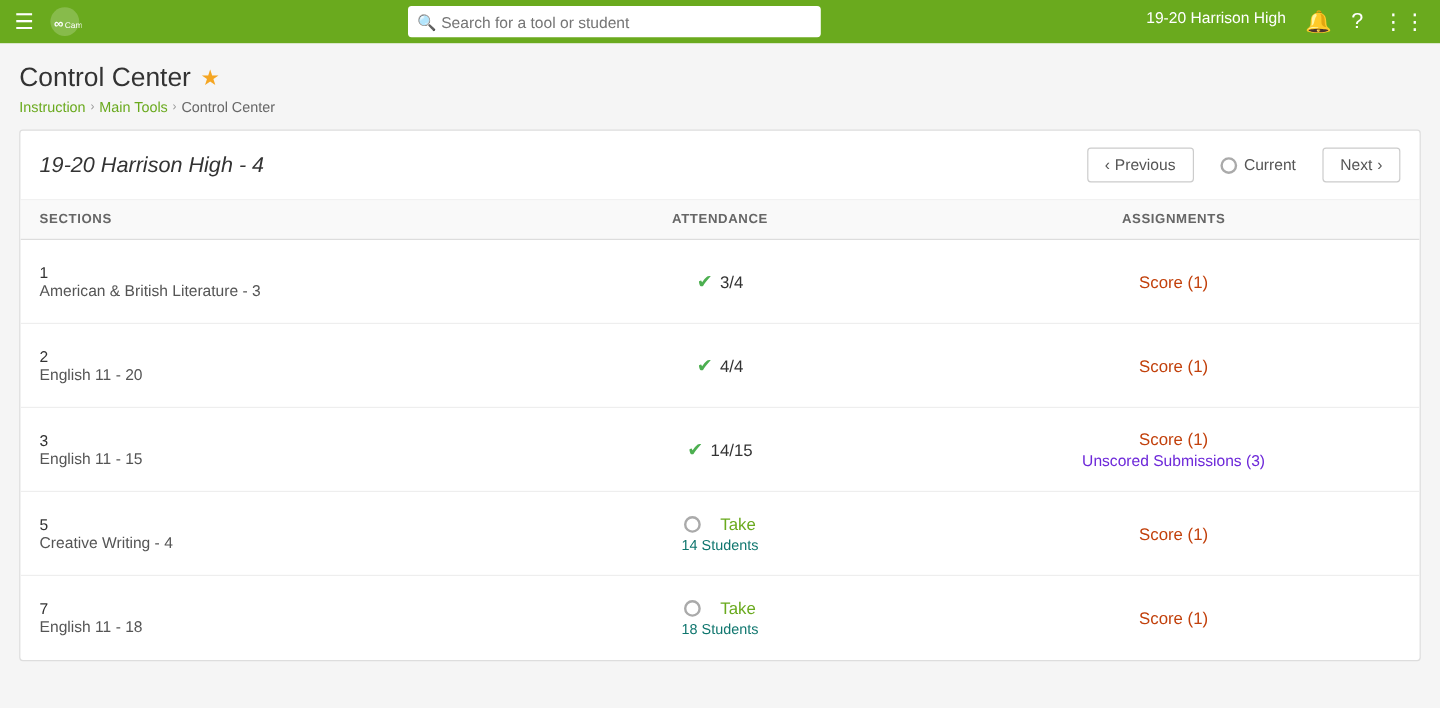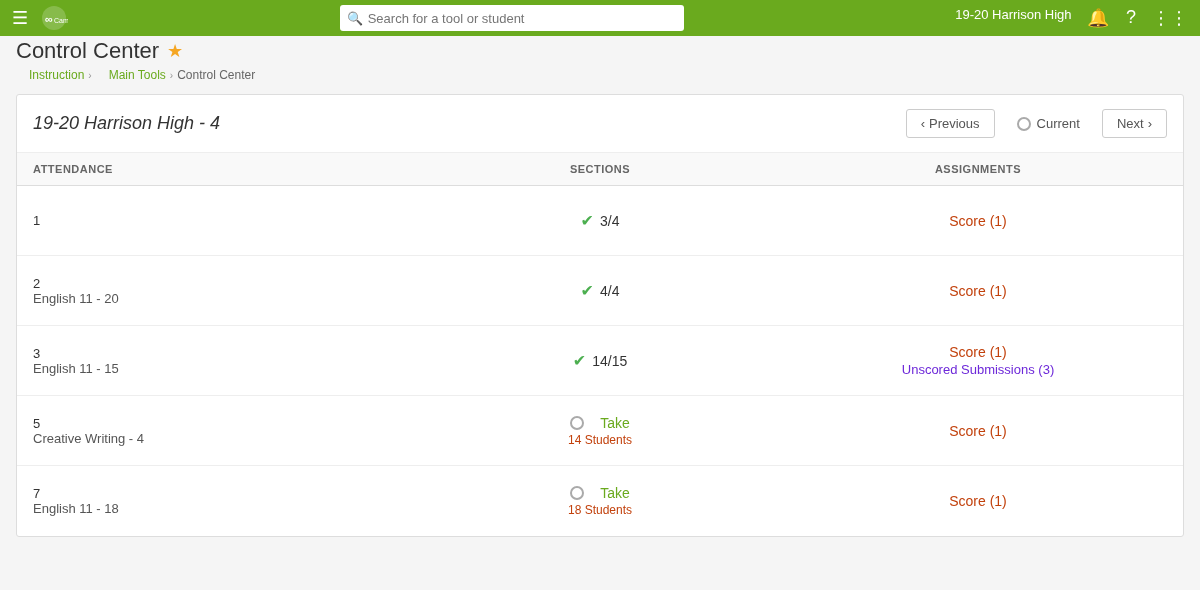--- a/index.html
+++ b/index.html
@@ -37,28 +37,28 @@
       left: 8px;
       color: #aaa;
       font-size: 13px;
       z-index: 1;
     }
     .nav-right { margin-left: auto; display: flex; align-items: flex-start; gap: 16px; color: white; font-size: 13px; }
     .nav-school { font-size: 13px; color: white; }
     .nav-icon { font-size: 18px; color: white; cursor: pointer; }
 
     
-    .page { padding: 2px 16px; }
+    .page { padding: 16px 16px; }
 
     
     .page-title-row { display: flex; align-items: center; gap: 8px; margin-bottom: 4px; }
     .page-title { font-size: 22px; font-weight: 400; color: #333; }
     .star-icon { color: #f5a623; font-size: 18px; }
     .breadcrumb { font-size: 12px; color: #6aaa1e; display: flex; align-items: center; gap: 4px; margin-bottom: 12px; }
-    .breadcrumb a { color: #6aaa1e; text-decoration: none; cursor: pointer; margin-left: 13px; }
+    .breadcrumb a { color: #6aaa1e; text-decoration: none; cursor: pointer; }
     .breadcrumb-sep { color: #999; font-size: 10px; }
     .breadcrumb-current { color: #666; }
 
     
     .card {
       background: white;
       border: 1px solid #ddd;
       border-radius: 3px;
       overflow: hidden;
     }
@@ -142,21 +142,21 @@
     .take-container { display: flex; flex-direction: column; align-items: center; gap: 2px; }
     .take-row { display: flex; align-items: center; gap: 16px; font-size: 14px; color: #555; }
     .empty-circle {
       width: 14px;
       height: 14px;
       border: 2px solid #aaa;
       border-radius: 50%;
       display: inline-block;
       flex-shrink: 0;
     }
-    .students-text { font-size: 12px; color: #c2410c; }
+    .students-text { font-size: 12px; color: #0f766e; }
 
     .assignments-cell { text-align: center; }
     .score-link { color: #c2410c; font-size: 14px; cursor: pointer; text-decoration: none; }
     .unscored { font-size: 13px; color: #6d28d9; margin-top: 2px; }
 
     
     .logo-container { display: flex; align-items: center; gap: 6px; }
     .logo-icon {
       width: 28px;
       height: 28px;
@@ -221,29 +221,30 @@
           <span>Current</span>
         </button>
         <button class="nav-btn">
           <span>Next</span>
           <span>›</span>
         </button>
       </div>
     </div>
 
     <div class="table-header">
+      <div class="col-header">SECTIONS</div>
       <div class="col-header">ATTENDANCE</div>
-      <div class="col-header">SECTIONS</div>
       <div class="col-header">ASSIGNMENTS</div>
     </div>
 
     <div id="table-rows">
         <div class="table-row">
           <div class="section-cell">
     <div class="section-num">1</div>
+    <div class="section-name">American &amp; British Literature - 3</div>
   </div>
           <div class="attendance-cell">
       <div class="attend-value">
         <span class="check-icon">✔</span>
         <span>3/4</span>
       </div>
     </div>
           <div class="assignments-cell">
             <div><a class="score-link">Score (1)</a></div>
           </div>

